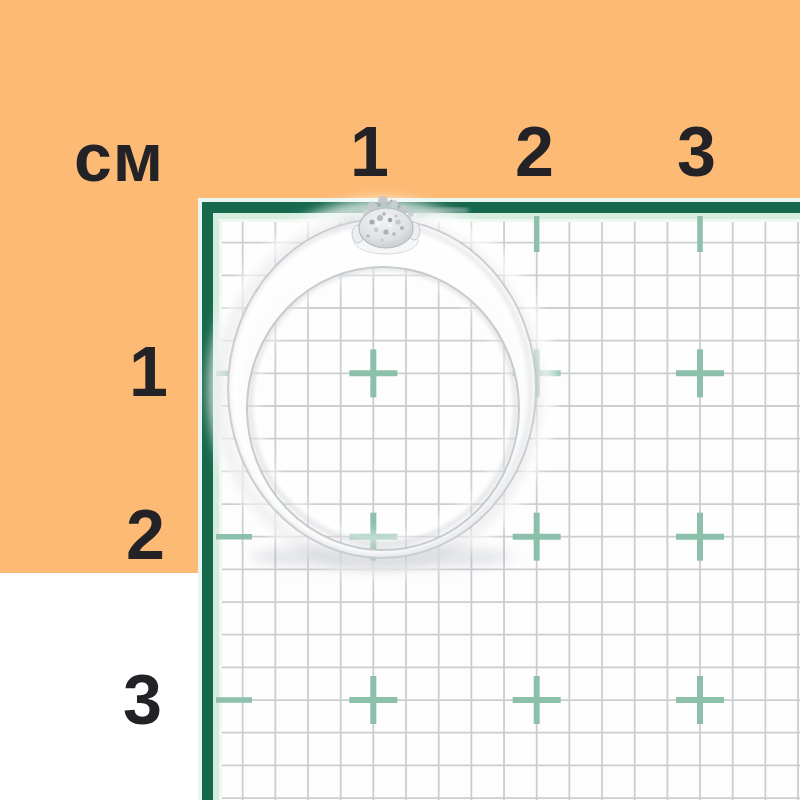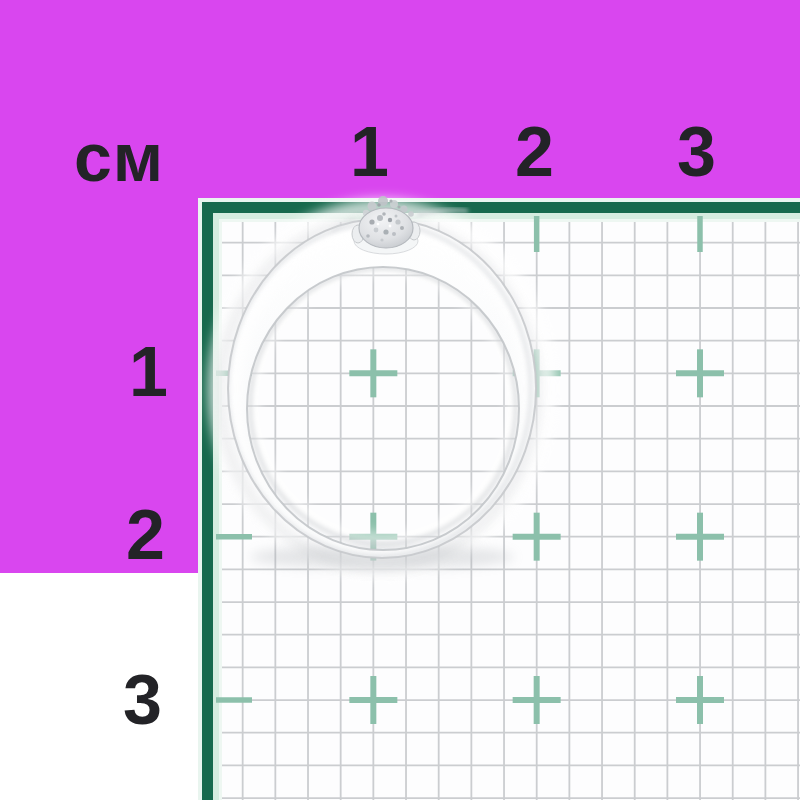--- a/index.html
+++ b/index.html
@@ -1,17 +1,17 @@
 <!DOCTYPE html>
 <html><head>
 <meta charset="utf-8">
 <style>
   html,body{margin:0;padding:0;background:#ffffff;}
   body{width:800px;height:800px;overflow:hidden;font-family:"Liberation Sans",sans-serif;}
-  .stage{position:relative;width:800px;height:573px;background:#d946ef;}
+  .stage{position:relative;width:800px;height:573px;background:#fdba74;}
   #grid-svg,#ring-svg{position:absolute;left:0;top:0;}
   .ruler-num{
     position:absolute;
     transform:translate(-50%,-50%);
     font-weight:800;
     font-size:70px;
     color:#232327;
     letter-spacing:-1px;
     line-height:1;
     user-select:none;

